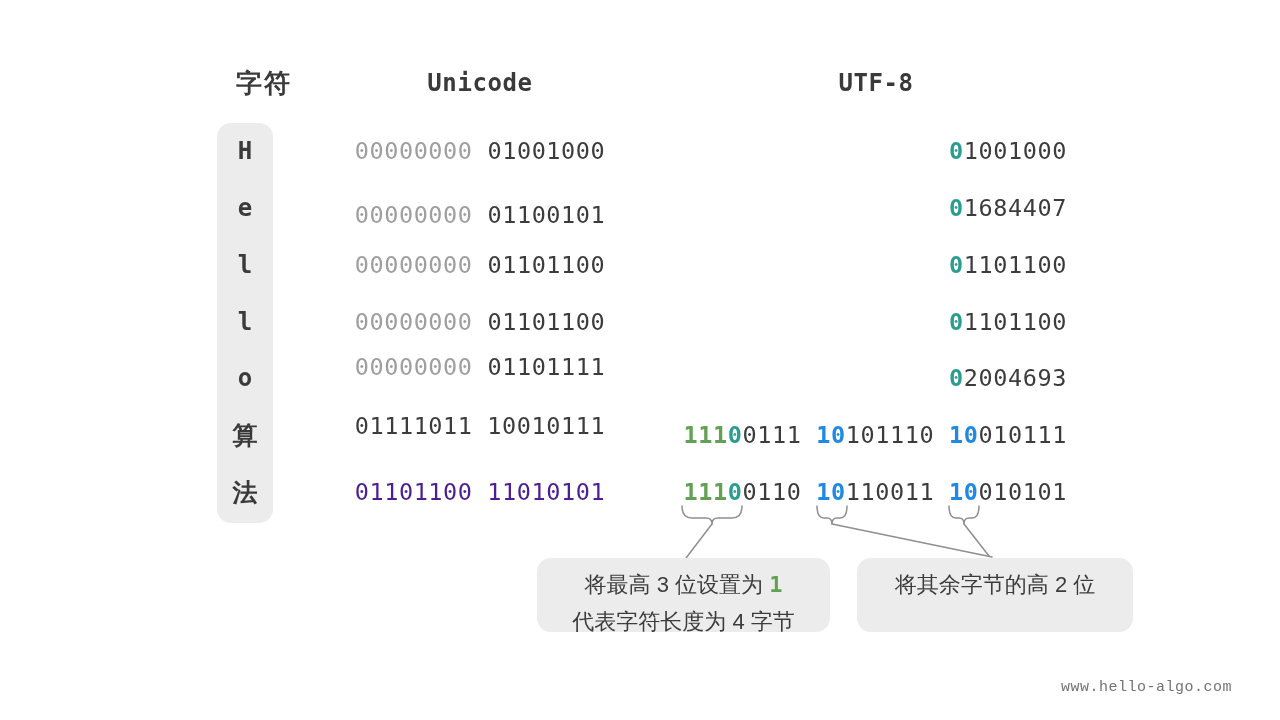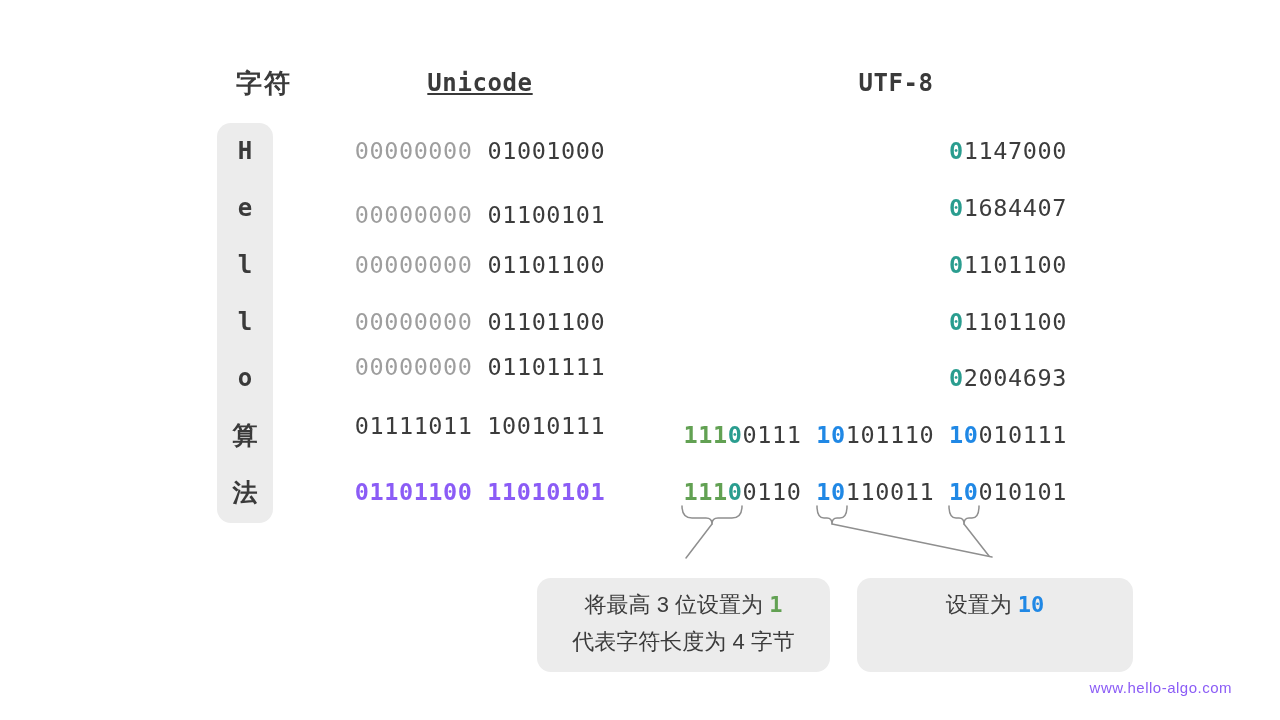--- a/index.html
+++ b/index.html
@@ -13,79 +13,79 @@
        background:#ececec;border-radius:14px;}
   .cell{position:absolute;height:30px;line-height:30px;white-space:pre;}
   .cell-char{left:245px;transform:translateX(-50%);font-weight:700;color:#3a3a3a;
        text-align:center;}
   .cell-char.latin{font-family:"DejaVu Sans Mono",monospace;font-size:24px;}
   .cell-char.cjk{font-size:25px;}
   .cell-uni{left:480px;transform:translateX(-50%);font-family:"DejaVu Sans Mono",monospace;
        font-size:23.5px;letter-spacing:0.6px;}
   .cell-utf8{right:213px;text-align:right;font-family:"DejaVu Sans Mono",monospace;
        font-size:23.5px;letter-spacing:0.6px;}
-  .callout{position:absolute;top:558px;height:94px;background:#ececec;border-radius:14px;
-       box-sizing:border-box;padding-top:8px;margin-top:20px;}
+  .callout{position:absolute;top:558px;height:74px;background:#ececec;border-radius:14px;
+       box-sizing:border-box;padding-top:8px;}
   .callout-line{height:37px;line-height:37px;text-align:center;font-size:22px;
        color:#3c3c3c;white-space:pre;}
   .callout-line .mono{font-family:"DejaVu Sans Mono",monospace;}
   .callout-left{left:537px;width:293px;}
   .callout-right{left:857px;width:276px;}
-  .watermark{position:absolute;top:679px;right:48px;font-family:Liberation Sans, sans-serif;
-       font-size:15px;color:#8b5cf6;letter-spacing:0.5px;}
+  .watermark{position:absolute;top:679px;right:48px;font-family:Liberation Mono, monospace;
+       font-size:15px;color:#737373;letter-spacing:0.5px;}
   svg.overlay{position:absolute;left:0;top:0;width:1280px;height:720px;pointer-events:none;}
 </style>
 </head>
 <body>
 
 <div class="canvas">
 
   <div class="hdr hdr-cjk" style="left:240px;top:68px;margin-left:24px;">字符</div>
-  <div class="hdr hdr-mono" style="left:480px;top:68px;text-decoration:underline;">Unicode</div>
-  <div class="hdr hdr-mono" style="left:896px;top:68px;">UTF-8</div>
+  <div class="hdr hdr-mono" style="left:480px;top:68px;">Unicode</div>
+  <div class="hdr hdr-mono" style="left:876px;top:68px;">UTF-8</div>
 
   <div class="char-col-bg"></div>
 
   <div id="rows">
       <div class="cell cell-char latin" style="top: 136px;">H</div>
       <div class="cell cell-uni" style="top: 136px;"><span style="color: rgb(158, 158, 158);">00000000</span><span style="color: rgb(60, 60, 60);"> 01001000</span></div>
-      <div class="cell cell-utf8" style="top: 136px;"><span style="color: rgb(42, 157, 143); font-weight: 700;">0</span><span style="color: rgb(60, 60, 60);">1147000</span></div>
+      <div class="cell cell-utf8" style="top: 136px;"><span style="color: rgb(42, 157, 143); font-weight: 700;">0</span><span style="color: rgb(60, 60, 60);">1001000</span></div>
       <div class="cell cell-char latin" style="top: 192.8px;">e</div>
       <div class="cell cell-uni" style="top: 200px;"><span style="color: rgb(158, 158, 158);">00000000</span><span style="color: rgb(60, 60, 60);"> 01100101</span></div>
       <div class="cell cell-utf8" style="top: 192.8px;"><span style="color: rgb(42, 157, 143); font-weight: 700;">0</span><span style="color: rgb(60, 60, 60);">1684407</span></div>
       <div class="cell cell-char latin" style="top: 249.7px;">l</div>
       <div class="cell cell-uni" style="top: 249.7px;"><span style="color: rgb(158, 158, 158);">00000000</span><span style="color: rgb(60, 60, 60);"> 01101100</span></div>
       <div class="cell cell-utf8" style="top: 249.7px;"><span style="color: rgb(42, 157, 143); font-weight: 700;">0</span><span style="color: rgb(60, 60, 60);">1101100</span></div>
       <div class="cell cell-char latin" style="top: 306.5px;">l</div>
       <div class="cell cell-uni" style="top: 306.5px;"><span style="color: rgb(158, 158, 158);">00000000</span><span style="color: rgb(60, 60, 60);"> 01101100</span></div>
       <div class="cell cell-utf8" style="top: 306.5px;"><span style="color: rgb(42, 157, 143); font-weight: 700;">0</span><span style="color: rgb(60, 60, 60);">1101100</span></div>
       <div class="cell cell-char latin" style="top: 363.3px;">o</div>
       <div class="cell cell-uni" style="top: 352px;"><span style="color: rgb(158, 158, 158);">00000000</span><span style="color: rgb(60, 60, 60);"> 01101111</span></div>
       <div class="cell cell-utf8" style="top: 363.3px;"><span style="color: rgb(42, 157, 143); font-weight: 700;">0</span><span style="color: rgb(60, 60, 60);">2004693</span></div>
       <div class="cell cell-char cjk" style="top: 420.1px;">算</div>
       <div class="cell cell-uni" style="top: 411px;"><span style="color: rgb(60, 60, 60);">01111011 10010111</span></div>
       <div class="cell cell-utf8" style="top: 420.1px;"><span style="color: rgb(98, 161, 83); font-weight: 700;">111</span><span style="color: rgb(42, 157, 143); font-weight: 700;">0</span><span style="color: rgb(60, 60, 60);">0111 </span><span style="color: rgb(32, 136, 229); font-weight: 700;">10</span><span style="color: rgb(60, 60, 60);">101110 </span><span style="color: rgb(32, 136, 229); font-weight: 700;">10</span><span style="color: rgb(60, 60, 60);">010111</span></div>
       <div class="cell cell-char cjk" style="top: 477px;">法</div>
-      <div class="cell cell-uni" style="top: 477px;"><span style="color: #8b5cf6; font-weight: bold;">01101100 11010101</span></div>
+      <div class="cell cell-uni" style="top: 477px;"><span style="color: #4c1d95;">01101100 11010101</span></div>
       <div class="cell cell-utf8" style="top: 477px;"><span style="color: rgb(98, 161, 83); font-weight: 700;">111</span><span style="color: rgb(42, 157, 143); font-weight: 700;">0</span><span style="color: rgb(60, 60, 60);">0110 </span><span style="color: rgb(32, 136, 229); font-weight: 700;">10</span><span style="color: rgb(60, 60, 60);">110011 </span><span style="color: rgb(32, 136, 229); font-weight: 700;">10</span><span style="color: rgb(60, 60, 60);">010101</span></div>
     </div>
 
   <svg class="overlay" viewBox="0 0 1280 720">
     <g fill="none" stroke-width="1.5" stroke-linecap="round" stroke-linejoin="round" id="connector-group" stroke="#8f8f8f">
       <path d="M 682 506 Q 682 518 692 518 L 706 518 Q 712 518 712 524 Q 712 518 718 518 L 732 518 Q 742 518 742 506"></path>
       <path d="M 817 506 Q 817 518 824 518 L 827 518 Q 832 518 832 524 Q 832 518 837 518 L 840 518 Q 847 518 847 506"></path>
       <path d="M 949 506 Q 949 518 956 518 L 959 518 Q 964 518 964 524 Q 964 518 969 518 L 972 518 Q 979 518 979 506"></path>
       <path d="M 712 524 L 686 558"></path>
       <path d="M 832 524 L 992 557"></path>
       <path d="M 964 524 L 989 556"></path>
     </g>
   </svg>
 
   <div class="callout callout-left">
     <div class="callout-line" id="c0l0"><span style="color: rgb(60, 60, 60);">将最高 3 位设置为 </span><span class="mono" style="color: rgb(98, 161, 83); font-weight: 700;">1</span></div>
     <div class="callout-line" id="c0l1"><span style="color: rgb(60, 60, 60);">代表字符长度为 4 字节</span></div>
   </div>
   <div class="callout callout-right">
-    <div class="callout-line" id="c1l1"><span style="color: rgb(60, 60, 60);">设置为 </span><span class="mono" style="color: rgb(32, 136, 229); font-weight: 700;">10</span></div>
+    <div class="callout-line" id="c1l0"><span style="color: rgb(60, 60, 60);">将其余字节的高 2 位</span></div>
   </div>
 
   <div class="watermark">www.hello-algo.com</div>
 </div>
 
 </body></html>

